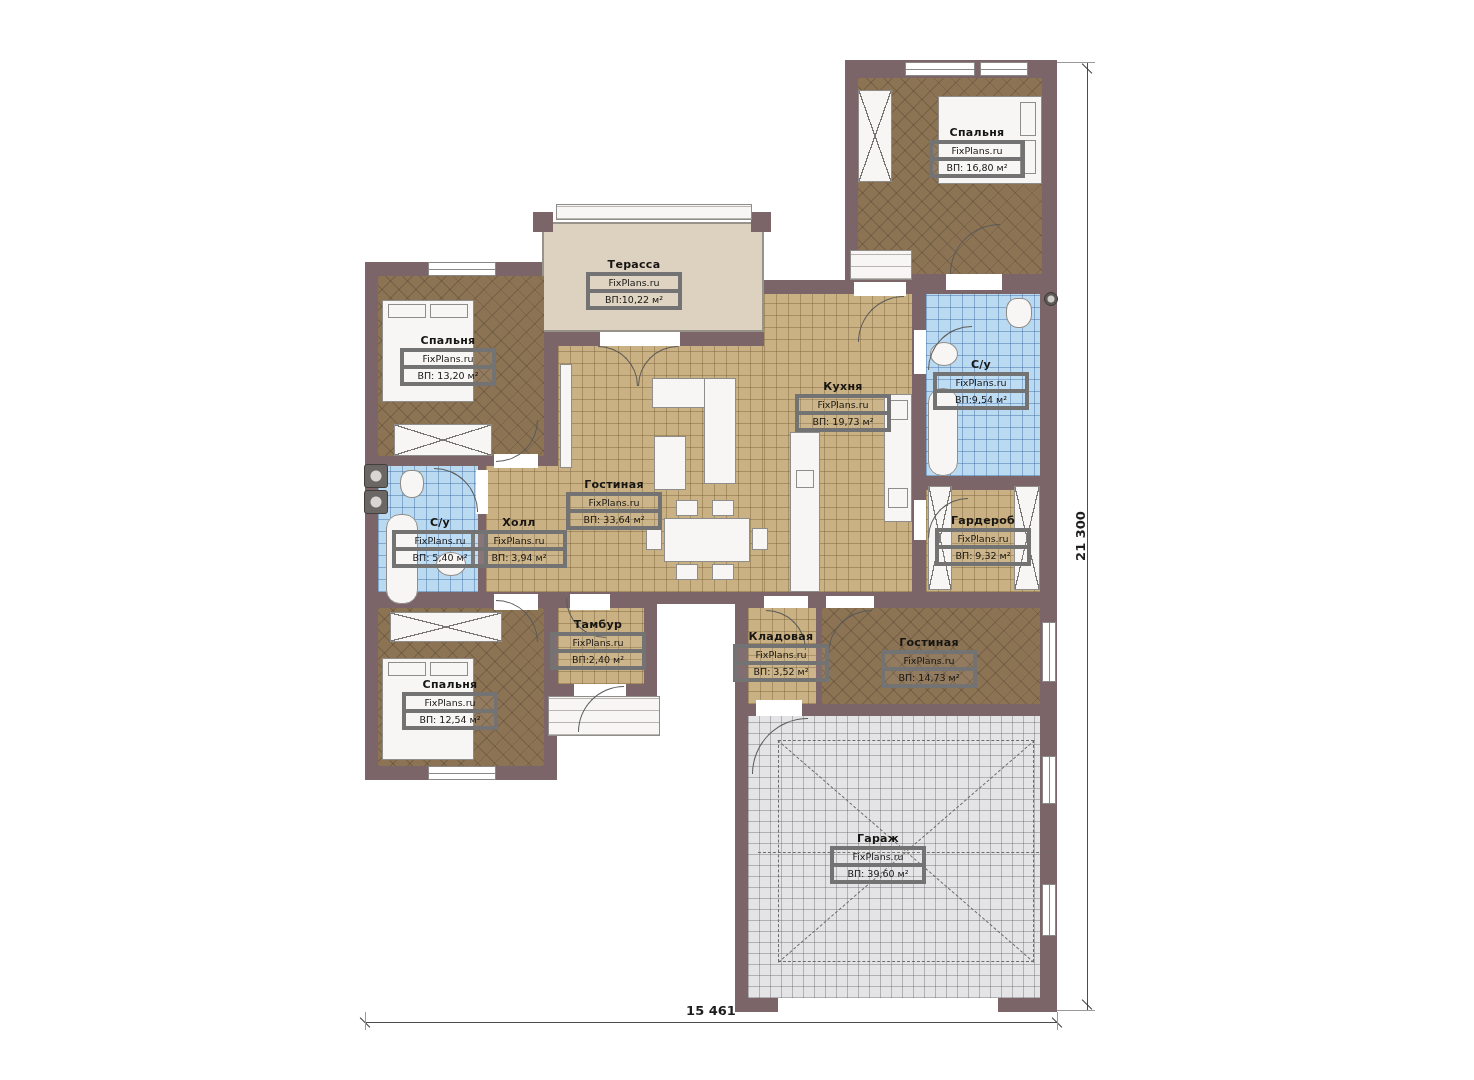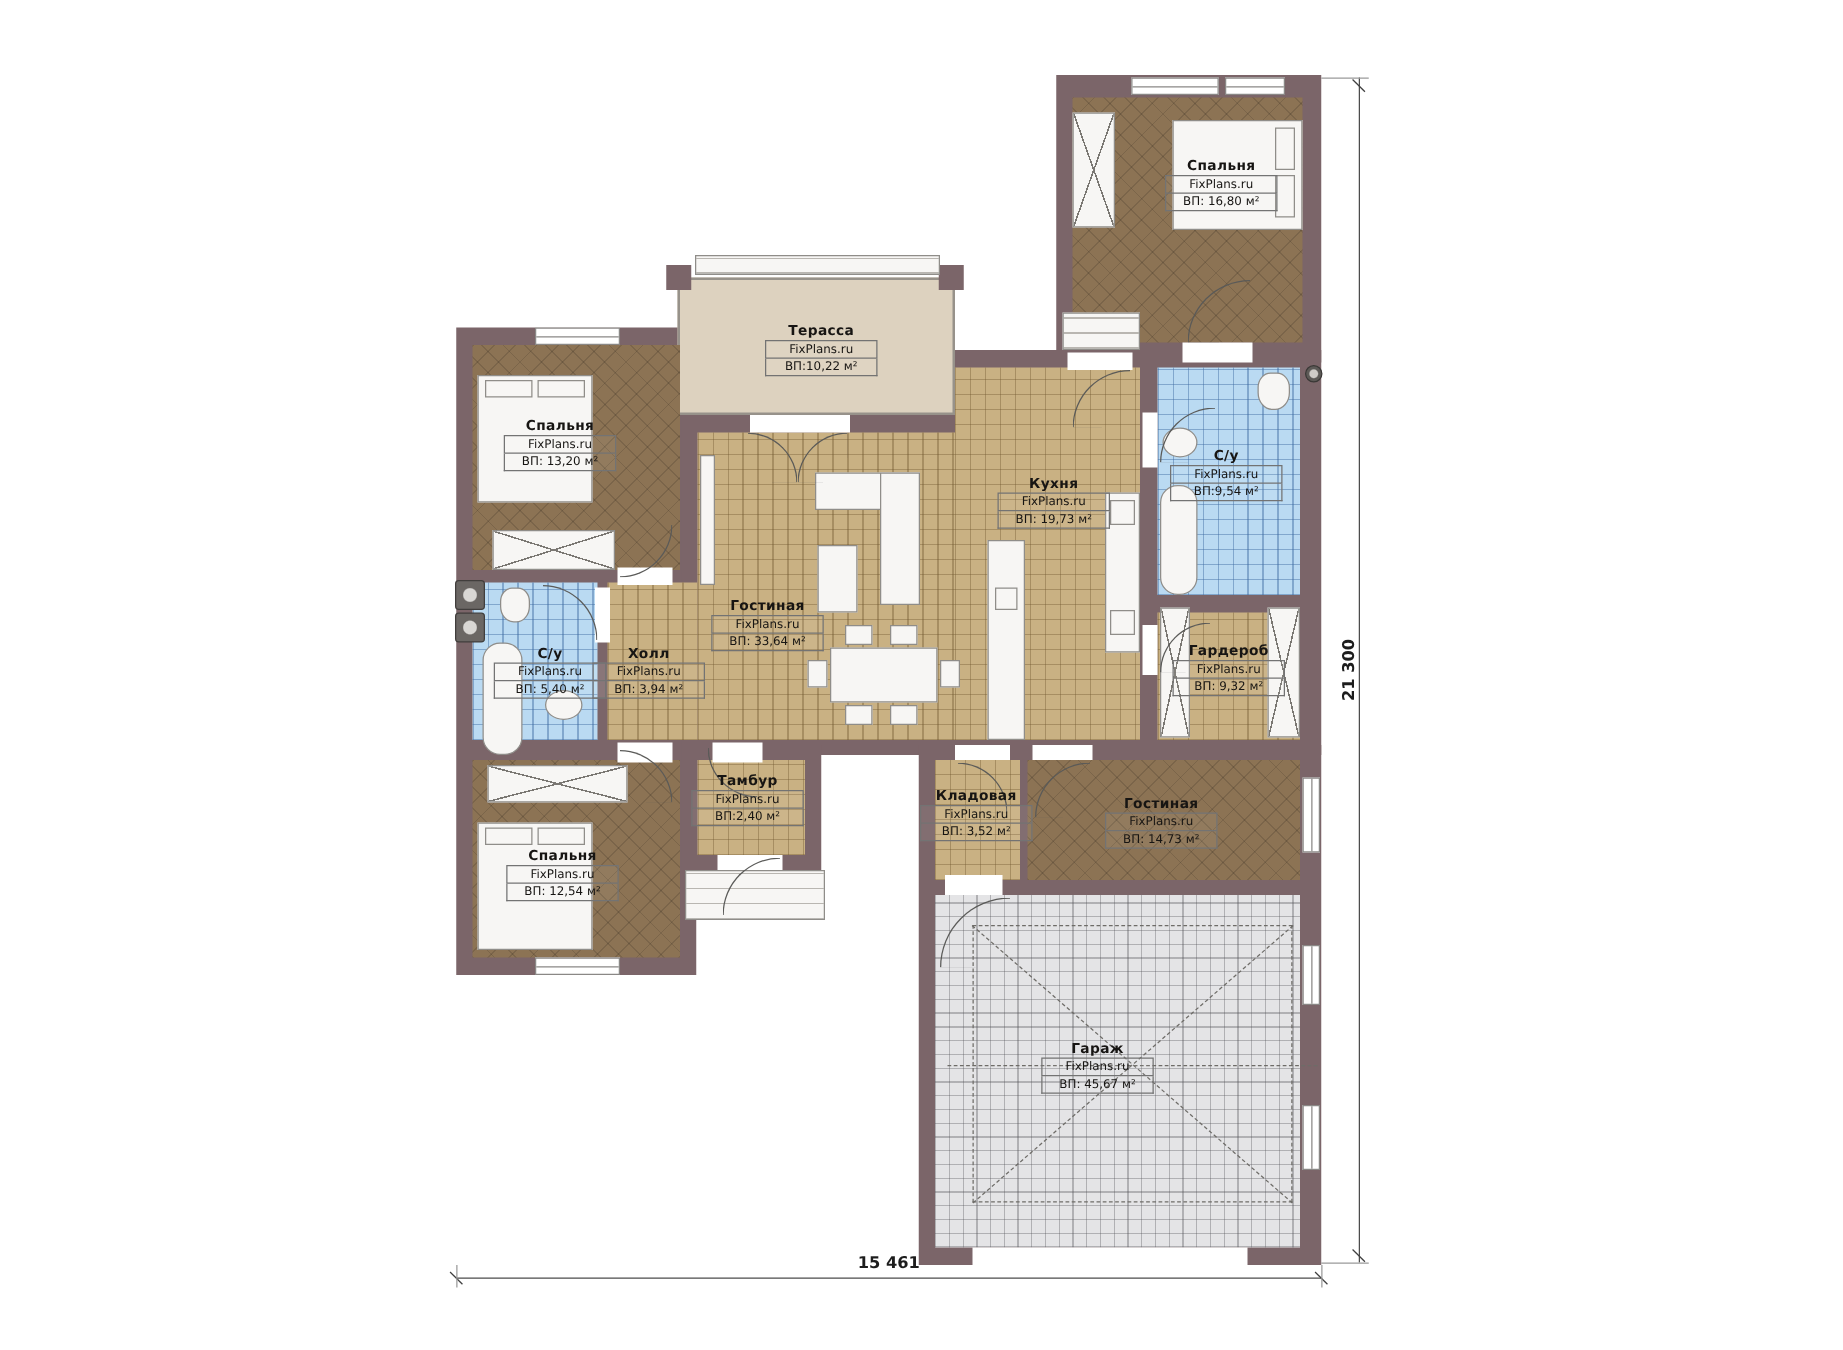--- a/index.html
+++ b/index.html
@@ -45,21 +45,21 @@
     linear-gradient(to bottom right, transparent calc(50% - 0.6px), #7a7772 calc(50% - 0.6px), #7a7772 calc(50% + 0.6px), transparent calc(50% + 0.6px));}
   .f-dash-rect{border:1px dashed #6e6c68;z-index:3;}
   .f-dash-line{border-top:1px dashed #6e6c68;height:0;z-index:3;}
   .arc{z-index:4;border:0 solid #5a5a58;}
   .arc-tl{border-top-width:1px;border-left-width:1px;border-top-left-radius:100%;}
   .arc-tr{border-top-width:1px;border-right-width:1px;border-top-right-radius:100%;}
   .arc-bl{border-bottom-width:1px;border-left-width:1px;border-bottom-left-radius:100%;}
   .arc-br{border-bottom-width:1px;border-right-width:1px;border-bottom-right-radius:100%;}
   .room-label{z-index:6;transform:translateX(-50%);text-align:center;color:#171513;}
   .room-label .name{font-size:11px;font-weight:bold;line-height:13px;margin-bottom:1px;letter-spacing:0.3px;}
-  .room-label .box{border:1px solid #737373;font-size:9.5px;line-height:13px;padding:0 4px;min-width:80px;
+  .room-label .box{border:4px solid #737373;font-size:9.5px;line-height:13px;padding:0 4px;min-width:80px;
     background:rgba(255,255,255,0.06);}
   .room-label .box + .box{border-top:none;}
   .dim-line,.dim-tick,.ext-line{z-index:6;}
   .dim-bottom{left:365px;top:1022px;width:692px;border-top:1.5px solid #4c4c4c;}
   .dim-right{left:1087px;top:62px;height:948px;border-left:1.5px solid #4c4c4c;}
   .dim-label{position:absolute;z-index:6;font-size:13px;font-weight:600;color:#1d1d1d;white-space:nowrap;}
   .dim-label-bottom{left:711px;top:1003px;transform:translateX(-50%);}
   .dim-label-right{left:1080px;top:536px;transform:translate(-50%,-50%) rotate(-90deg);}
   .dim-tick{width:14px;border-top:1.5px solid #3f3f3f;transform:rotate(45deg);}
   .tick-b1{left:358px;top:1022px;} .tick-b2{left:1050px;top:1022px;}
@@ -189,21 +189,21 @@
     <div class="arc arc-tl" style="left: 858px; top: 296px; width: 46px; height: 46px;"></div>
     <div class="arc arc-tr" style="left: 766px; top: 610px; width: 40px; height: 40px;"></div>
     <div class="arc arc-tl" style="left: 828px; top: 610px; width: 44px; height: 44px;"></div>
     <div class="arc arc-tl" style="left: 752px; top: 718px; width: 56px; height: 56px;"></div>
   <div class="room-label" style="left: 977px; top: 126px;">
     <div class="name">Спальня</div>
     <div class="box brand">FixPlans.ru</div>
     <div class="box area">ВП: 16,80 м²</div>
   </div>
 
-  <div class="room-label" style="left: 657px; top: 258px; text-align: center;">
+  <div class="room-label" style="left: 634px; top: 258px; text-align: center;">
     <div class="name">Терасса</div>
     <div class="box brand">FixPlans.ru</div>
     <div class="box area">ВП:10,22 м²</div>
   </div>
 
   <div class="room-label" style="left: 448px; top: 334px;">
     <div class="name">Спальня</div>
     <div class="box brand">FixPlans.ru</div>
     <div class="box area">ВП: 13,20 м²</div>
   </div>
@@ -264,15 +264,15 @@
 
   <div class="room-label" style="left: 450px; top: 678px;">
     <div class="name">Спальня</div>
     <div class="box brand">FixPlans.ru</div>
     <div class="box area">ВП: 12,54 м²</div>
   </div>
 
   <div class="room-label" style="left: 878px; top: 832px;">
     <div class="name">Гараж</div>
     <div class="box brand">FixPlans.ru</div>
-    <div class="box area">ВП: 45,67 м²</div>
+    <div class="box area">ВП: 39,60 м²</div>
   </div>
 </div>
 
 </body></html>

